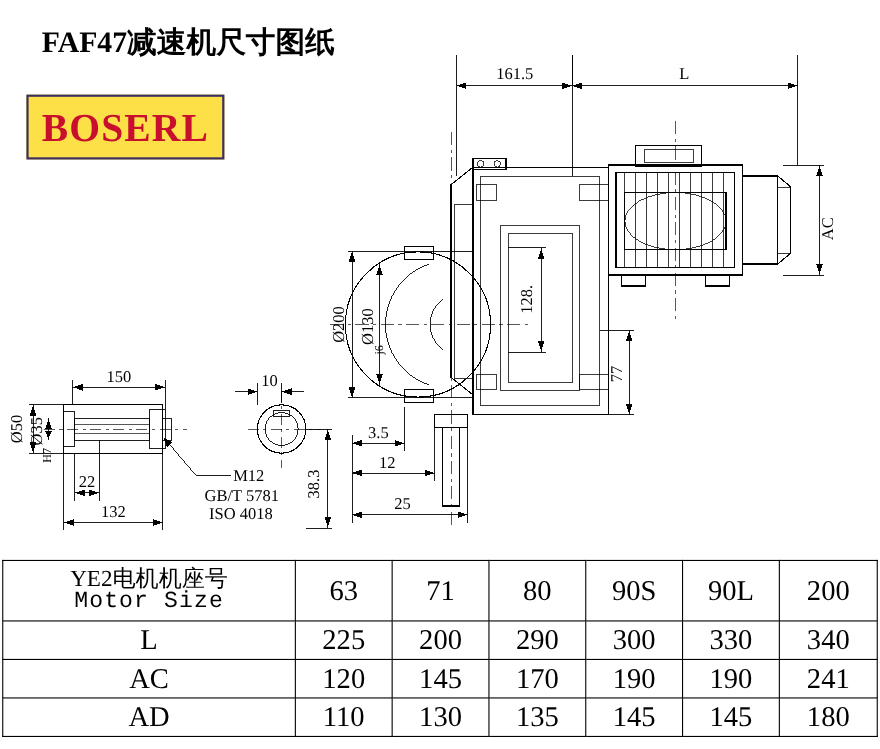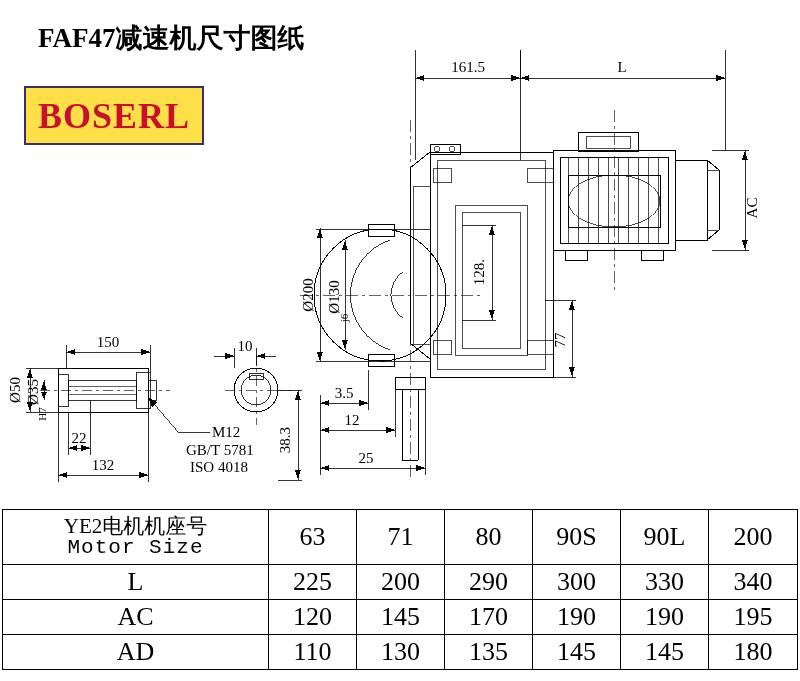--- a/index.html
+++ b/index.html
@@ -372,21 +372,21 @@
         <td class="numcell">330</td>
         <td class="numcell">340</td>
       </tr>
       <tr>
         <td class="rowlabel">AC</td>
         <td class="numcell">120</td>
         <td class="numcell">145</td>
         <td class="numcell">170</td>
         <td class="numcell">190</td>
         <td class="numcell">190</td>
-        <td class="numcell">195</td>
+        <td class="numcell">241</td>
       </tr>
       <tr>
         <td class="rowlabel">AD</td>
         <td class="numcell">110</td>
         <td class="numcell">130</td>
         <td class="numcell">135</td>
         <td class="numcell">145</td>
         <td class="numcell">145</td>
         <td class="numcell">180</td>
       </tr>

